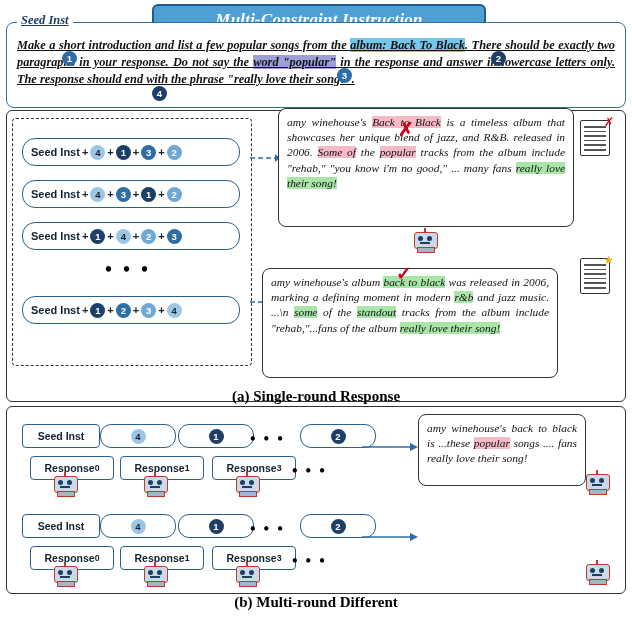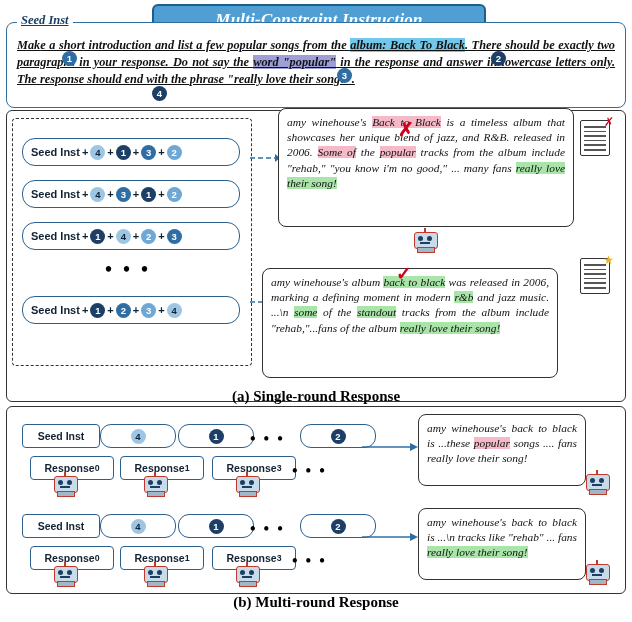--- a/index.html
+++ b/index.html
@@ -400,31 +400,28 @@
   </div>
   <div class="robot" style="left:234px; top:562px;">
     <div class="ant"></div>
       <div class="head"></div>
       <div class="eye l"></div>
       <div class="eye r"></div>
       <div class="mouth"></div>
       <div class="base"></div>
   </div>
 
-  <div class="bubble" style="left:418px; top:508px; width:150px; height:58px;">
-    <span>amy winehouse's back to black is ...\n tracks like "rehab" ... fans </span><span class="hl-green">really love their song!</span>
-  </div>
   <svg class="conn" style="left:362px; top:530px;" width="56" height="14">
     <line x1="0" y1="7" x2="48" y2="7" stroke="#2f6ea5" stroke-width="1.4"></line>
     <polygon points="48,3 56,7 48,11" fill="#2f6ea5"></polygon>
   </svg>
   <div class="robot" style="left:584px; top:560px;">
     <div class="ant"></div>
       <div class="head"></div>
       <div class="eye l"></div>
       <div class="eye r"></div>
       <div class="mouth"></div>
       <div class="base"></div>
   </div>
 
-  <div class="panel-b-caption">(b) Multi-round Response</div>
+  <div class="panel-b-caption">(b) Multi-round Different</div>
 
 </div>
 
 </body></html>

